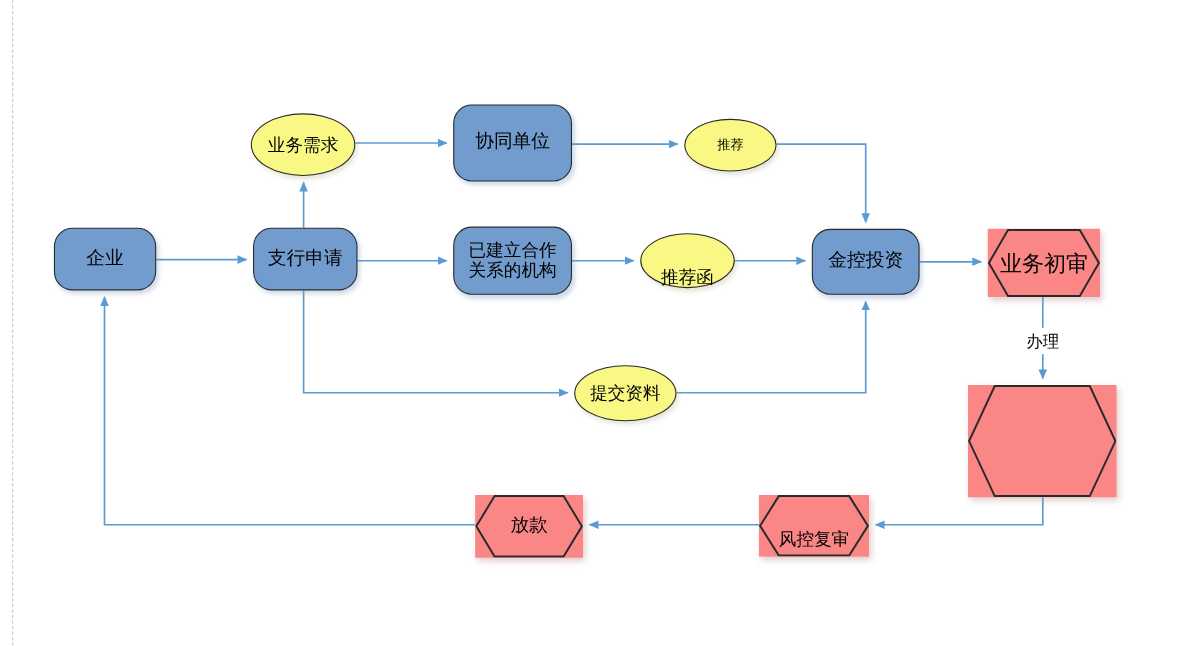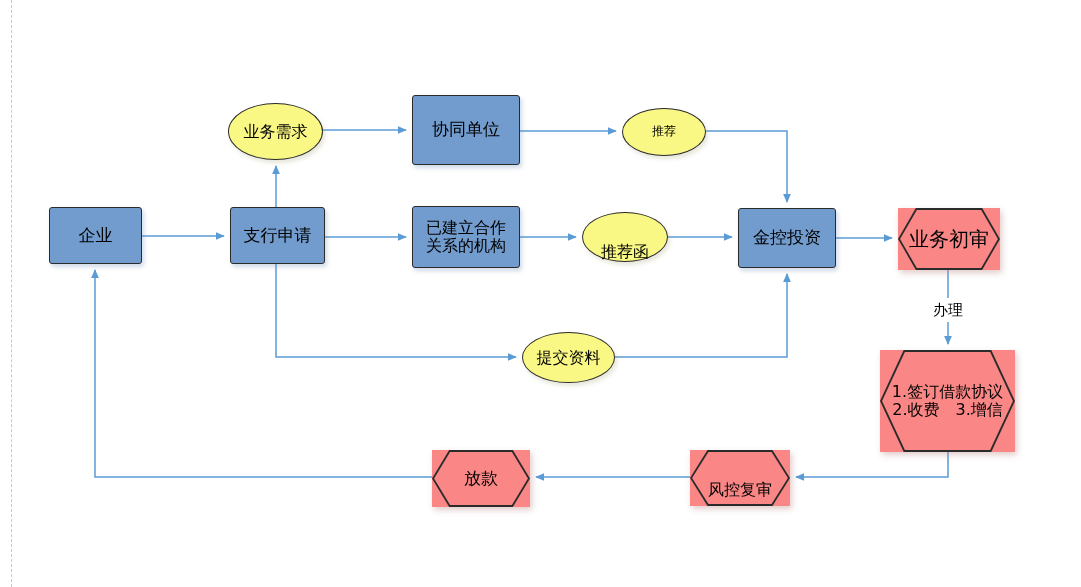--- a/index.html
+++ b/index.html
@@ -2,21 +2,21 @@
 <html><head>
 <meta charset="utf-8">
 <style>
   html,body{margin:0;padding:0;background:#ffffff;}
   body{font-family:"DejaVu Sans","Liberation Sans",sans-serif;}
   #canvas{position:relative;width:1081px;height:587px;background:#ffffff;overflow:hidden;}
   #wires{position:absolute;left:0;top:0;width:1081px;height:587px;}
   .node{position:absolute;display:flex;align-items:center;justify-content:center;
         text-align:center;color:#000000;line-height:1.12;box-sizing:border-box;}
   .node .lbl{display:block;width:100%;white-space:pre-line;}
-  .rect{background:#719ccd;border:1.6px solid #2b2b2b;border-radius:3px;
+  .rect{background:#719ccd;border:1.6px solid #2b2b2b;border-radius:17px;
         box-shadow:2px 3px 4px rgba(120,150,190,.35);}
   .ellipse{background:#faf884;border:1.6px solid #2b2b2b;border-radius:50%;
            box-shadow:2px 3px 4px rgba(170,170,130,.30);}
   .hex{background:#fa8686;filter:drop-shadow(2px 3px 3px rgba(190,140,140,.45));}
   .hexbody{position:absolute;left:0;top:0;width:100%;height:100%;}
   .hex .lbl{position:relative;z-index:2;}
   .edge-label{position:absolute;color:#000000;background:transparent;
               display:flex;align-items:center;justify-content:center;}
   .margin-guide{position:absolute;top:0;bottom:0;border-left:1px dashed #c8c8c8;}
 </style>
@@ -82,22 +82,20 @@
         </svg>
         <span class="lbl" style="color: rgb(0, 0, 0);">业务初审</span>
       </div>
       <div class="node ellipse" style="left: 522px; top: 332px; width: 93px; height: 51px; font-size: 16px; background: rgb(250, 248, 132);">
         <span class="lbl" style="color: rgb(0, 0, 0);">提交资料</span>
       </div>
       <div class="node hex" style="left: 880px; top: 350px; width: 135px; height: 102px; font-size: 16px;">
         <svg class="hexbody" viewBox="0 0 135 102" preserveAspectRatio="none">
           <polygon points="24.3,1 110.7,1 134,51 110.7,101 24.3,101 1,51" fill="#fa8686" stroke="#2b2b2b" stroke-width="1.8"></polygon>
         </svg>
-        <span class="lbl" style="color: rgb(0, 0, 0);">1.签订借款协议
-2.收费　3.增信</span>
       </div>
       <div class="node hex" style="left: 690px; top: 450px; width: 100px; height: 56px; font-size: 16px;">
         <svg class="hexbody" viewBox="0 0 100 56" preserveAspectRatio="none">
           <polygon points="18,1 82,1 99,28 82,55 18,55 1,28" fill="#fa8686" stroke="#2b2b2b" stroke-width="1.8"></polygon>
         </svg>
         <span class="lbl" style="color: rgb(0, 0, 0); margin-top: 23px;">风控复审</span>
       </div>
       <div class="node hex" style="left: 432px; top: 450px; width: 98px; height: 57px; font-size: 17px;">
         <svg class="hexbody" viewBox="0 0 98 57" preserveAspectRatio="none">
           <polygon points="17.64,1 80.36,1 97,28.5 80.36,56 17.64,56 1,28.5" fill="#fa8686" stroke="#2b2b2b" stroke-width="1.8"></polygon>

